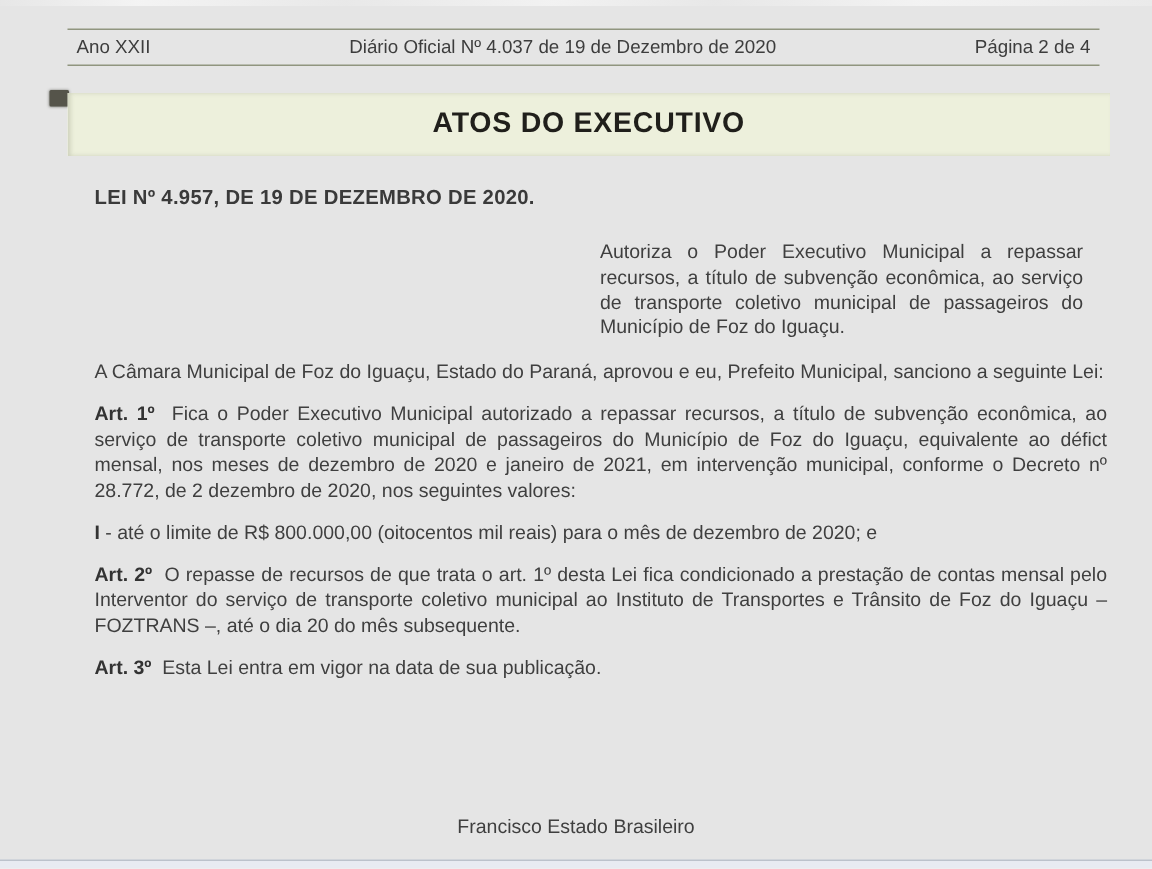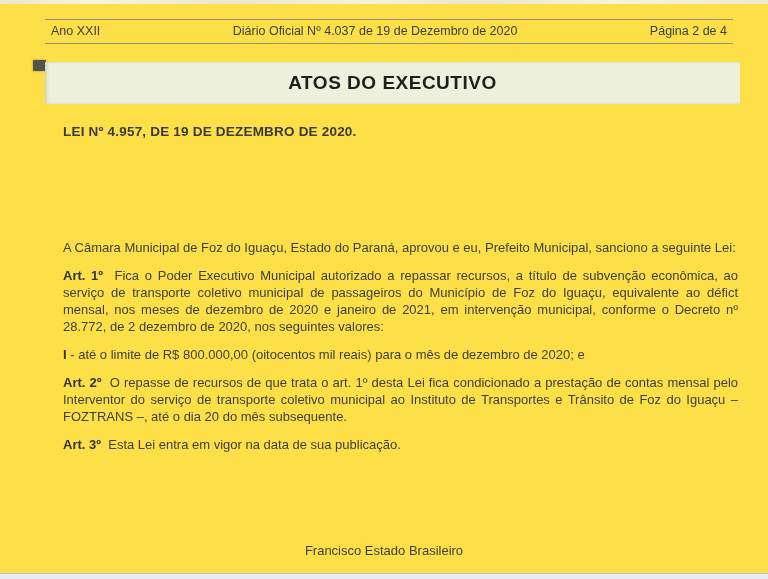--- a/index.html
+++ b/index.html
@@ -1,21 +1,21 @@
 <!DOCTYPE html>
 <html><head>
 <meta charset="utf-8">
 <style>
   html,body{margin:0;padding:0;}
   body{
     width:768px;height:579px;background:#ffffff;overflow:hidden;
     font-family:"Liberation Sans","DejaVu Sans",sans-serif;
     -webkit-font-smoothing:antialiased;
   }
-  .page{position:relative;width:768px;height:579px;background:#fde047;}
+  .page{position:relative;width:768px;height:579px;background:#e5e5e5;}
 
   
   .top-artifact{
     position:absolute;top:0;left:0;width:768px;height:4px;
     background:linear-gradient(90deg,#e7e7e7 0%,#f6f6f6 12%,#e9e9e9 30%,#f4f4f4 48%,#e8e8e8 62%,#f5f5f5 80%,#ebebeb 100%);
     opacity:.85;
   }
 
   
   .masthead{
@@ -94,20 +94,21 @@
   </div>
 
   <div class="smudge"></div>
 
   <div class="banner">
     <span class="banner-title">ATOS DO EXECUTIVO</span>
   </div>
 
   <div class="law-title">LEI Nº 4.957, DE 19 DE DEZEMBRO DE 2020.</div>
 
+  <div class="summary">Autoriza o Poder Executivo Municipal a repassar recursos, a título de subvenção econômica, ao serviço de transporte coletivo municipal de passageiros do Município de Foz do Iguaçu.</div>
 
   <div class="law-body">
     <p><span>A Câmara Municipal de Foz do Iguaçu, Estado do Paraná, aprovou e eu, Prefeito Municipal, sanciono a seguinte Lei:</span></p>
     <p><span class="b">Art. 1º</span><span>&nbsp; Fica o Poder Executivo Municipal autorizado a repassar recursos, a título de subvenção econômica, ao serviço de transporte coletivo municipal de passageiros do Município de Foz do Iguaçu, equivalente ao </span><span class="i">défict</span><span> mensal, nos meses de dezembro de 2020 e janeiro de 2021, em intervenção municipal, conforme o Decreto nº 28.772, de 2 dezembro de 2020, nos seguintes valores:</span></p>
     <p><span class="b">I</span><span> - até o limite de R$ 800.000,00 (oitocentos mil reais) para o mês de dezembro de 2020; e</span></p>
     <p><span class="b">Art. 2º</span><span>&nbsp; O repasse de recursos de que trata o art. 1º desta Lei fica condicionado a prestação de contas mensal pelo Interventor do serviço de transporte coletivo municipal ao Instituto de Transportes e Trânsito de Foz do Iguaçu – FOZTRANS –, até o dia 20 do mês subsequente.</span></p>
     <p><span class="b">Art. 3º</span><span>&nbsp; Esta Lei entra em vigor na data de sua publicação.</span></p>
   </div>
 
   <div class="signature">

